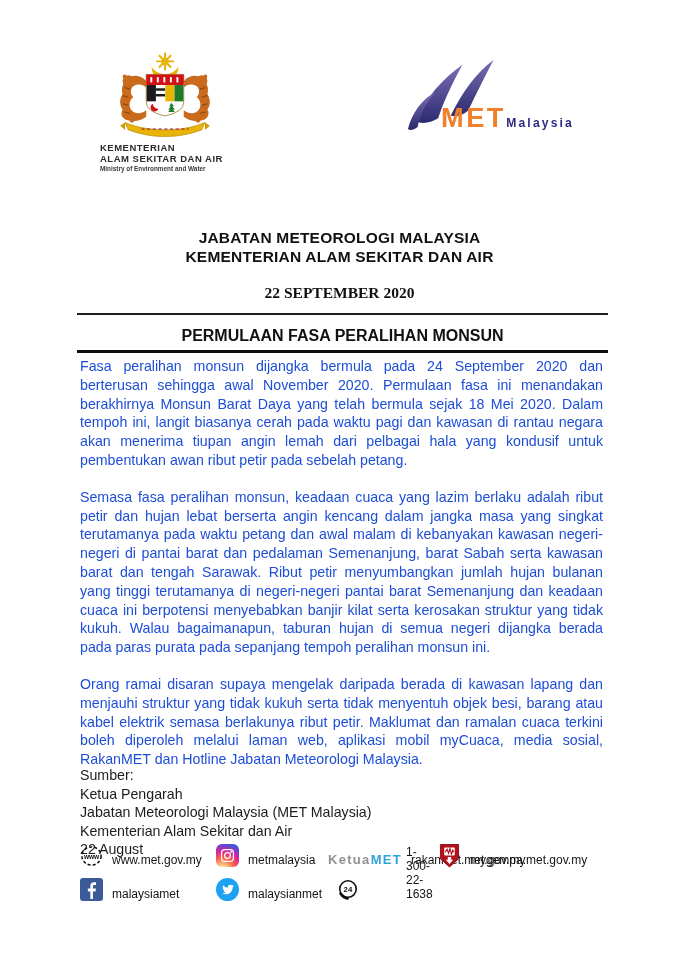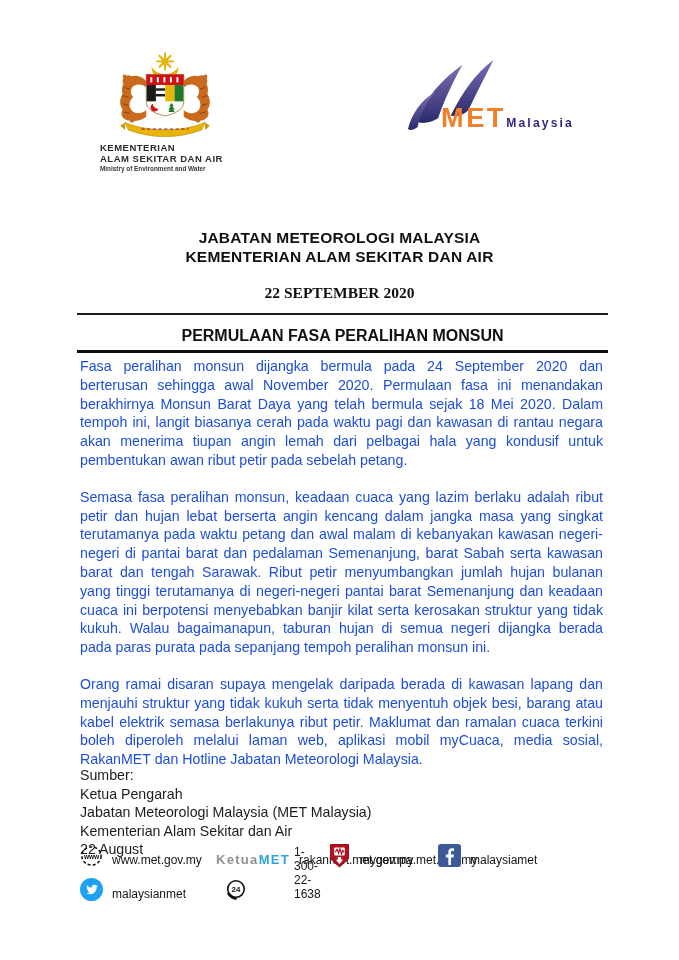--- a/index.html
+++ b/index.html
@@ -147,20 +147,30 @@
       <span class="ic">
         <svg width="24" height="22" viewBox="0 0 24 22">
           <ellipse cx="12" cy="11" rx="10" ry="9.5" fill="none" stroke="#111" stroke-width="1.6" stroke-dasharray="3.2 2.2"></ellipse>
           <text x="12" y="14" text-anchor="middle" font-family="Liberation Sans, sans-serif" font-size="6.8" font-weight="bold" fill="#111">www</text>
         </svg>
       </span>
       <span>www.met.gov.my</span>
     </div>
 
 
+    <div class="contact">
+      <span class="ic ig">
+        <svg width="15" height="15" viewBox="0 0 24 24">
+          <rect x="2.5" y="2.5" width="19" height="19" rx="5.5" fill="none" stroke="#fff" stroke-width="2"></rect>
+          <circle cx="12" cy="12" r="4.6" fill="none" stroke="#fff" stroke-width="2"></circle>
+          <circle cx="17.8" cy="6.2" r="1.5" fill="#fff"></circle>
+        </svg>
+      </span>
+      <span>metmalaysia</span>
+    </div>
 
     <div class="contact">
       <span class="rakan"><span class="rk1">Ketua</span><span class="rk2">MET</span></span>
       <span>rakanmet.met.gov.my</span>
     </div>
 
     <div class="contact">
       <span class="ic">
         <svg width="21" height="25" viewBox="0 0 22 26">
           <path d="M1.5 1.5 h19 v15 l-9.5 8.5 l-9.5 -8.5 z" fill="#b2121d" stroke="#8c0f17" stroke-width="1"></path>

